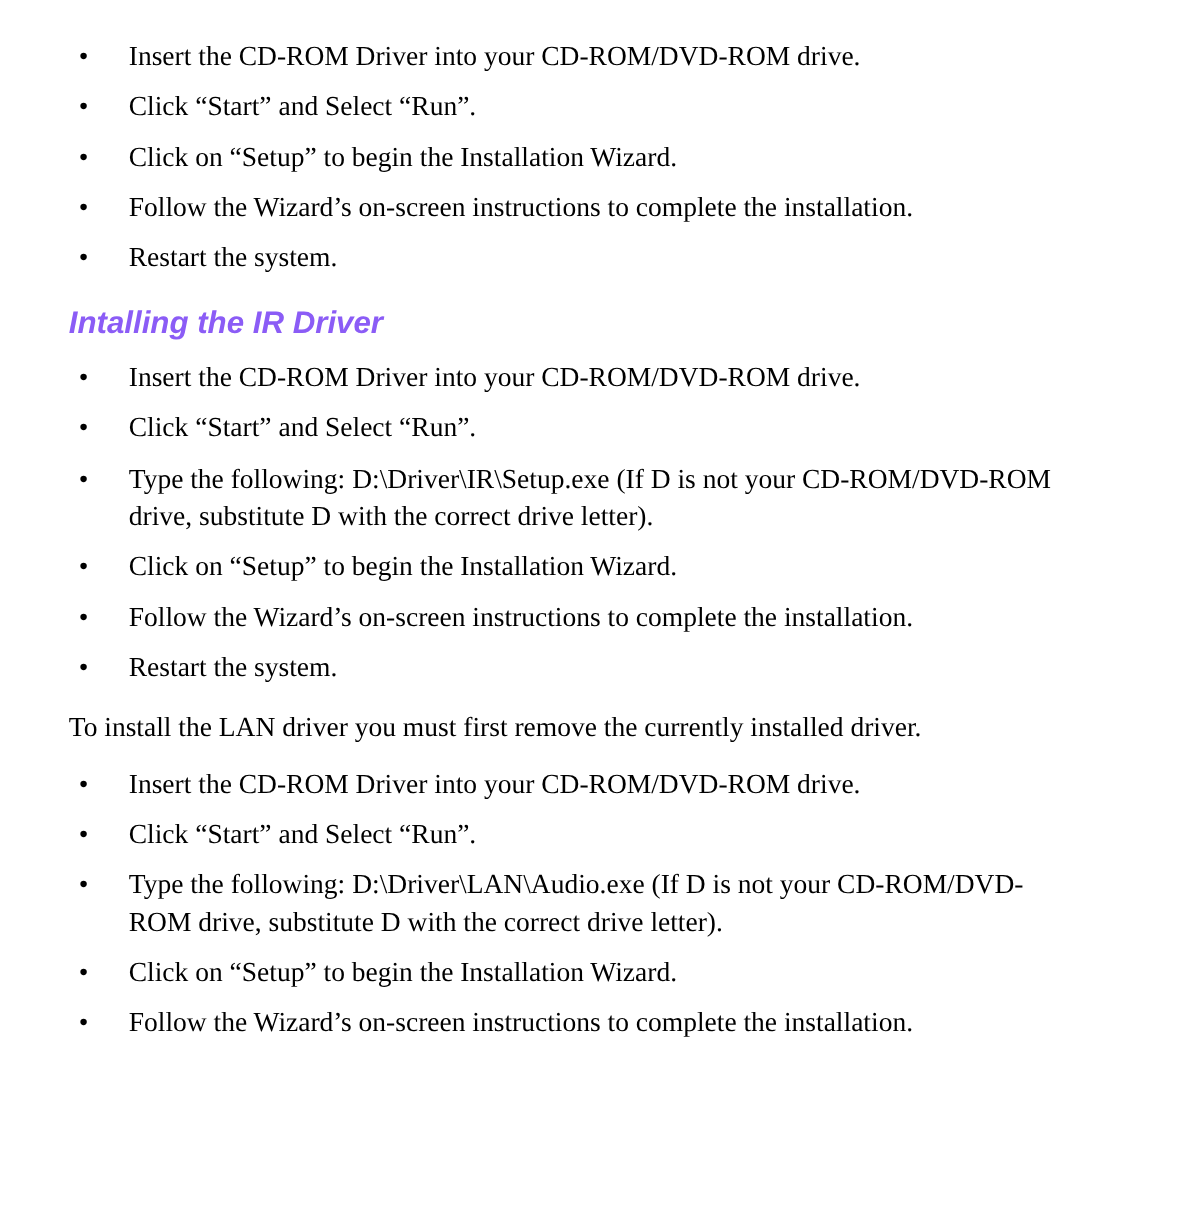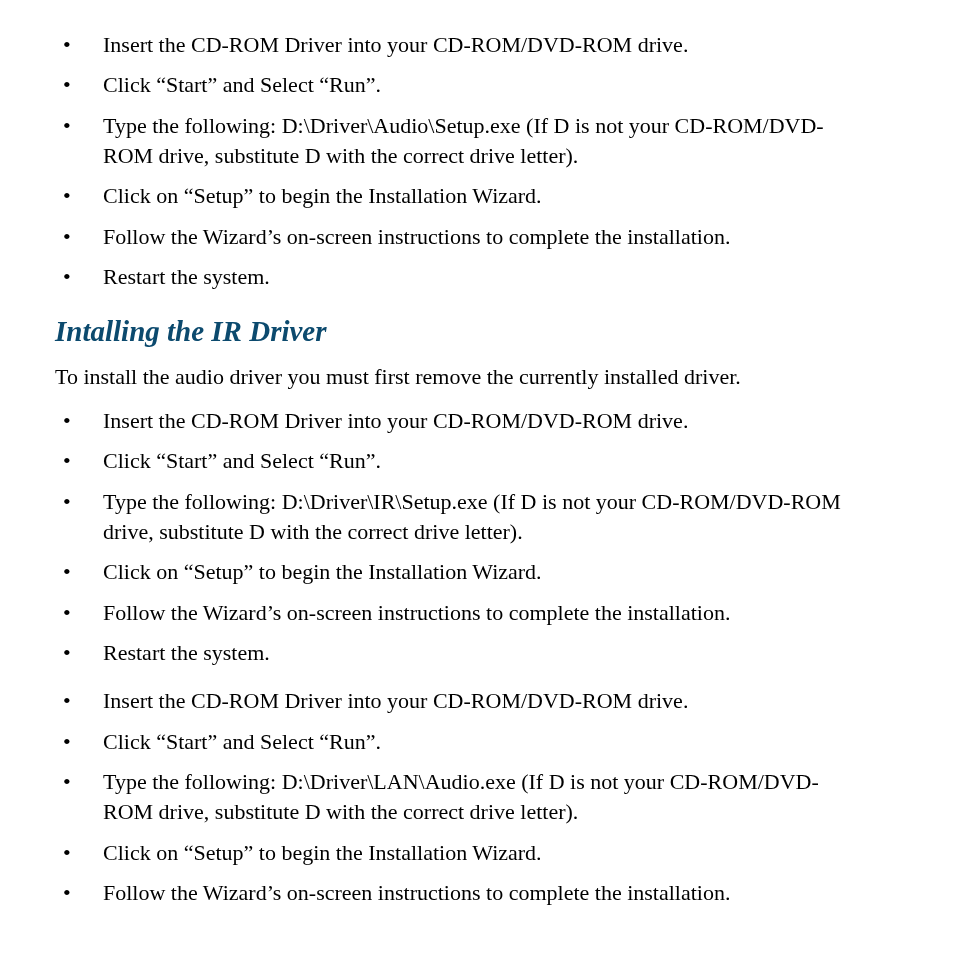--- a/index.html
+++ b/index.html
@@ -36,60 +36,59 @@
   }
   ul.bullets li::before {
     content: "•";
     position: absolute;
     left: 8px;
     top: 0;
     font-size: 22px;
     line-height: 1.38;
   }
   .section-heading {
-    font-family: Liberation Serif, serif;
+    font-family: Liberation Sans, sans-serif;
     font-weight: bold;
     font-style: italic;
-    color: #0c4a6e;
-    font-size: 29px;
+    color: #8b5cf6;
+    font-size: 25px;
     margin: 22px 0 14px 0;
   }
   .intro {
     font-size: 22px;
     line-height: 1.38;
     margin: 0 0 14px 0;
     font-family: "Times New Roman", Times, serif;
   }
 </style>
 </head>
 <body>
 
 <div class="page">
   <div class="content">
 
     <ul class="bullets">
       <li>Insert the CD-ROM Driver into your CD-ROM/DVD-ROM drive.</li>
       <li>Click “Start” and Select “Run”.</li>
-      <li>Type the following: D:\Driver\Audio\Setup.exe (If D is not your CD-ROM/DVD-ROM drive, substitute D with the correct drive letter).</li>
       <li>Click on “Setup” to begin the Installation Wizard.</li>
       <li>Follow the Wizard’s on-screen instructions to complete the installation.</li>
       <li>Restart the system.</li>
     </ul>
 
     <div class="section-heading">Intalling the IR Driver</div>
-    <p class="intro">To install the audio driver you must first remove the currently installed driver.</p>
     <ul class="bullets">
       <li>Insert the CD-ROM Driver into your CD-ROM/DVD-ROM drive.</li>
       <li>Click “Start” and Select “Run”.</li>
       <li>Type the following: D:\Driver\IR\Setup.exe (If D is not your CD-ROM/DVD-ROM drive, substitute D with the correct drive letter).</li>
       <li>Click on “Setup” to begin the Installation Wizard.</li>
       <li>Follow the Wizard’s on-screen instructions to complete the installation.</li>
       <li>Restart the system.</li>
     </ul>
 
+    <p class="intro">To install the LAN driver you must first remove the currently installed driver.</p>
     <ul class="bullets">
       <li>Insert the CD-ROM Driver into your CD-ROM/DVD-ROM drive.</li>
       <li>Click “Start” and Select “Run”.</li>
       <li>Type the following: D:\Driver\LAN\Audio.exe (If D is not your CD-ROM/DVD-ROM drive, substitute D with the correct drive letter).</li>
       <li>Click on “Setup” to begin the Installation Wizard.</li>
       <li>Follow the Wizard’s on-screen instructions to complete the installation.</li>
 
     </ul>
 
   </div>

